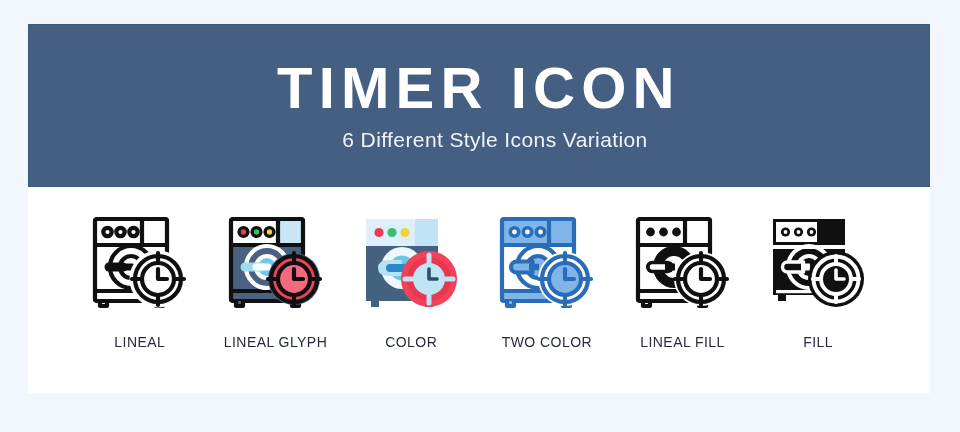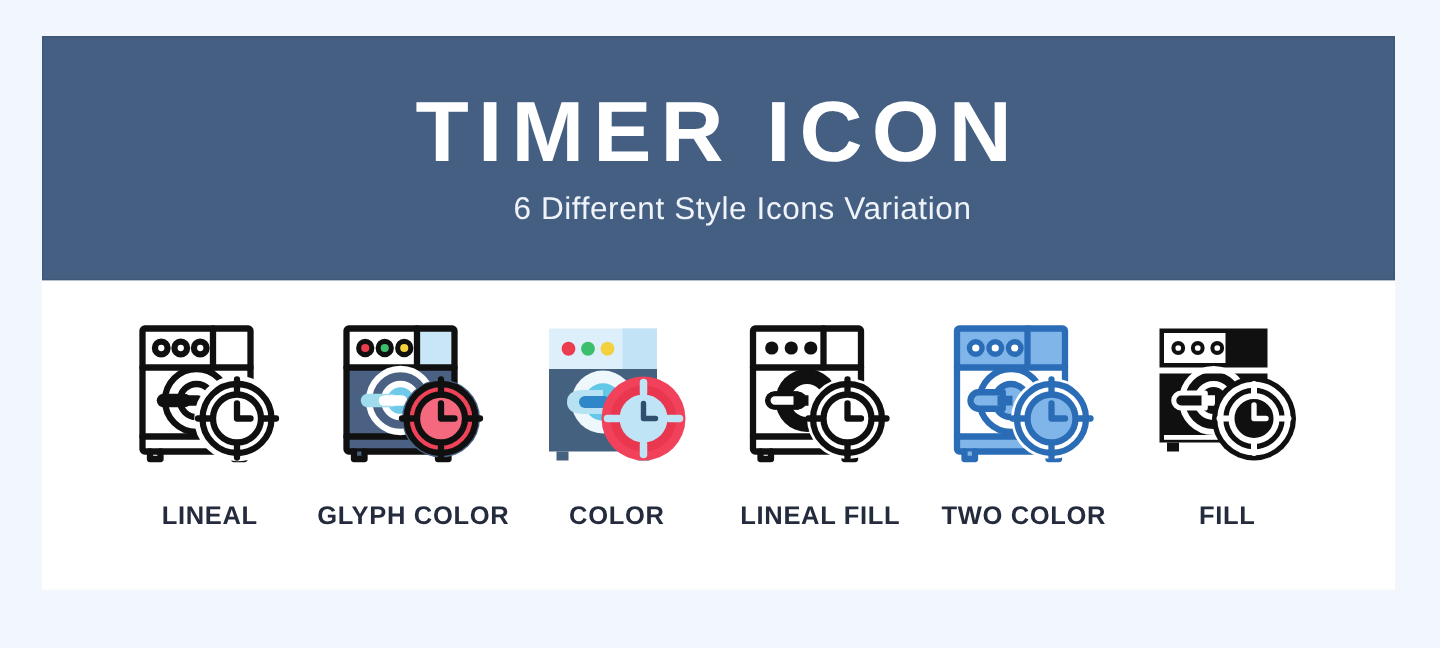--- a/index.html
+++ b/index.html
@@ -92,22 +92,22 @@
 
   .icon-art {
     width: 108px;
     height: 104px;
     display: block;
   }
 
   .icon-label {
     margin-top: 19px;
     font-family: "Liberation Sans", sans-serif;
-    font-size: 17px;
-    font-weight: bold;
+    font-size: 14px;
+    font-weight: normal;
     letter-spacing: 0.45px;
     color: #242b3d;
     text-align: right;
     white-space: nowrap;
   }
 </style>
 </head>
 <body>
 
 <div id="stage">
@@ -175,21 +175,21 @@
           <circle cx="72" cy="68" r="23" fill="#ef4359" stroke="#101010" stroke-width="4.2"></circle>
           <circle cx="72" cy="68" r="16" fill="#f4697e" stroke="#101010" stroke-width="4.2"></circle>
           <g stroke="#101010" stroke-width="4.2" stroke-linecap="round" fill="none">
             <line x1="72" y1="42" x2="72" y2="50"></line>
             <line x1="72" y1="86" x2="72" y2="94"></line>
             <line x1="46" y1="68" x2="54" y2="68"></line>
             <line x1="90" y1="68" x2="98" y2="68"></line>
             <path d="M72 58 v10 h9" stroke-linejoin="round"></path>
           </g>
         </svg>
-        <div class="icon-label">GLYPH COLOR</div>
+        <div class="icon-label">LINEAL GLYPH</div>
       </div>
 
       <div class="icon-cell">
         <svg class="icon-art" viewBox="0 0 108 104">
           <rect x="9" y="8" width="72" height="27" fill="#ddeffa"></rect>
           <rect x="58" y="8" width="23" height="27" fill="#c2e3f5"></rect>
           <rect x="9" y="35" width="72" height="55" fill="#44617f"></rect>
           <rect x="14" y="90" width="8" height="6" fill="#44617f"></rect>
           <rect x="68" y="90" width="8" height="6" fill="#44617f"></rect>
           <circle cx="22" cy="21.5" r="4.6" fill="#ec3c4f"></circle>
@@ -208,52 +208,20 @@
             <line x1="48" y1="68" x2="55" y2="68"></line>
             <line x1="89" y1="68" x2="96" y2="68"></line>
           </g>
           <path d="M72 58 v10 h8" stroke="#2f4f6d" stroke-width="3.6" fill="none" stroke-linecap="round" stroke-linejoin="round"></path>
         </svg>
         <div class="icon-label">COLOR</div>
       </div>
 
       <div class="icon-cell">
         <svg class="icon-art" viewBox="0 0 108 104">
-          <g fill="none" stroke="#101010" stroke-width="4.2" stroke-linejoin="round" stroke-linecap="round">
-            <rect x="9" y="8" width="72" height="82" rx="1.5"></rect>
-            <line x1="9" y1="34" x2="81" y2="34"></line>
-            <line x1="56" y1="8" x2="56" y2="34"></line>
-            <line x1="9" y1="80" x2="81" y2="80"></line>
-            <path d="M14 90 v5 h7 v-5"></path>
-            <path d="M70 90 v5 h7 v-5"></path>
-          </g>
-          <circle cx="21.5" cy="21" r="4.4" fill="#101010"></circle>
-          <circle cx="34.5" cy="21" r="4.4" fill="#101010"></circle>
-          <circle cx="47.5" cy="21" r="4.4" fill="#101010"></circle>
-          <circle cx="45" cy="56" r="21" fill="#101010"></circle>
-          <circle cx="45" cy="56" r="11" fill="#ffffff"></circle>
-          <path d="M23 56 h16" stroke="#101010" stroke-width="12" stroke-linecap="round"></path>
-          <path d="M23.5 51.5 h15 v9 h-15 a4.5 4.5 0 0 1 0 -9 z" fill="#ffffff" stroke="#101010" stroke-width="3.4" stroke-linejoin="round"></path>
-          <path d="M36 56 h10" stroke="#101010" stroke-width="7" stroke-linecap="butt"></path>
-          <circle cx="72" cy="68" r="27" fill="#ffffff"></circle>
-          <g fill="none" stroke="#101010" stroke-width="4.2" stroke-linecap="round" stroke-linejoin="round">
-            <circle cx="72" cy="68" r="23"></circle>
-            <circle cx="72" cy="68" r="16"></circle>
-            <line x1="72" y1="42" x2="72" y2="50"></line>
-            <line x1="72" y1="86" x2="72" y2="94"></line>
-            <line x1="46" y1="68" x2="54" y2="68"></line>
-            <line x1="90" y1="68" x2="98" y2="68"></line>
-            <path d="M72 58 v10 h9"></path>
-          </g>
-        </svg>
-        <div class="icon-label">LINEAL FILL</div>
-      </div>
-
-      <div class="icon-cell">
-        <svg class="icon-art" viewBox="0 0 108 104">
           <rect x="9" y="8" width="72" height="26" fill="#7fb5e8"></rect>
           <rect x="9" y="34" width="72" height="56" fill="#ffffff"></rect>
           <rect x="9" y="80" width="72" height="10" fill="#7fb5e8"></rect>
           <g stroke="#2a6cb5" stroke-width="4.2" fill="none" stroke-linejoin="round" stroke-linecap="round">
             <rect x="9" y="8" width="72" height="82" rx="1.5"></rect>
             <line x1="9" y1="34" x2="81" y2="34"></line>
             <line x1="56" y1="8" x2="56" y2="34"></line>
             <line x1="9" y1="80" x2="81" y2="80"></line>
             <path d="M14 90 v5 h7 v-5" fill="#7fb5e8"></path>
             <path d="M70 90 v5 h7 v-5" fill="#7fb5e8"></path>
@@ -272,20 +240,52 @@
           <circle cx="72" cy="68" r="16" fill="#7fb5e8" stroke="#2a6cb5" stroke-width="4.2"></circle>
           <g stroke="#2a6cb5" stroke-width="4.2" stroke-linecap="round" fill="none">
             <line x1="72" y1="42" x2="72" y2="50"></line>
             <line x1="72" y1="86" x2="72" y2="94"></line>
             <line x1="46" y1="68" x2="54" y2="68"></line>
             <line x1="90" y1="68" x2="98" y2="68"></line>
             <path d="M72 58 v10 h9" stroke-linejoin="round"></path>
           </g>
         </svg>
         <div class="icon-label">TWO COLOR</div>
+      </div>
+
+      <div class="icon-cell">
+        <svg class="icon-art" viewBox="0 0 108 104">
+          <g fill="none" stroke="#101010" stroke-width="4.2" stroke-linejoin="round" stroke-linecap="round">
+            <rect x="9" y="8" width="72" height="82" rx="1.5"></rect>
+            <line x1="9" y1="34" x2="81" y2="34"></line>
+            <line x1="56" y1="8" x2="56" y2="34"></line>
+            <line x1="9" y1="80" x2="81" y2="80"></line>
+            <path d="M14 90 v5 h7 v-5"></path>
+            <path d="M70 90 v5 h7 v-5"></path>
+          </g>
+          <circle cx="21.5" cy="21" r="4.4" fill="#101010"></circle>
+          <circle cx="34.5" cy="21" r="4.4" fill="#101010"></circle>
+          <circle cx="47.5" cy="21" r="4.4" fill="#101010"></circle>
+          <circle cx="45" cy="56" r="21" fill="#101010"></circle>
+          <circle cx="45" cy="56" r="11" fill="#ffffff"></circle>
+          <path d="M23 56 h16" stroke="#101010" stroke-width="12" stroke-linecap="round"></path>
+          <path d="M23.5 51.5 h15 v9 h-15 a4.5 4.5 0 0 1 0 -9 z" fill="#ffffff" stroke="#101010" stroke-width="3.4" stroke-linejoin="round"></path>
+          <path d="M36 56 h10" stroke="#101010" stroke-width="7" stroke-linecap="butt"></path>
+          <circle cx="72" cy="68" r="27" fill="#ffffff"></circle>
+          <g fill="none" stroke="#101010" stroke-width="4.2" stroke-linecap="round" stroke-linejoin="round">
+            <circle cx="72" cy="68" r="23"></circle>
+            <circle cx="72" cy="68" r="16"></circle>
+            <line x1="72" y1="42" x2="72" y2="50"></line>
+            <line x1="72" y1="86" x2="72" y2="94"></line>
+            <line x1="46" y1="68" x2="54" y2="68"></line>
+            <line x1="90" y1="68" x2="98" y2="68"></line>
+            <path d="M72 58 v10 h9"></path>
+          </g>
+        </svg>
+        <div class="icon-label">LINEAL FILL</div>
       </div>
 
       <div class="icon-cell">
         <svg class="icon-art" viewBox="0 0 108 104">
           <rect x="9" y="8" width="72" height="26" fill="#101010"></rect>
           <rect x="12" y="11" width="41" height="20" fill="#ffffff"></rect>
           <circle cx="21.5" cy="21" r="4.6" fill="#101010"></circle>
           <circle cx="34.5" cy="21" r="4.6" fill="#101010"></circle>
           <circle cx="47.5" cy="21" r="4.6" fill="#101010"></circle>
           <circle cx="21.5" cy="21" r="1.9" fill="#ffffff"></circle>

